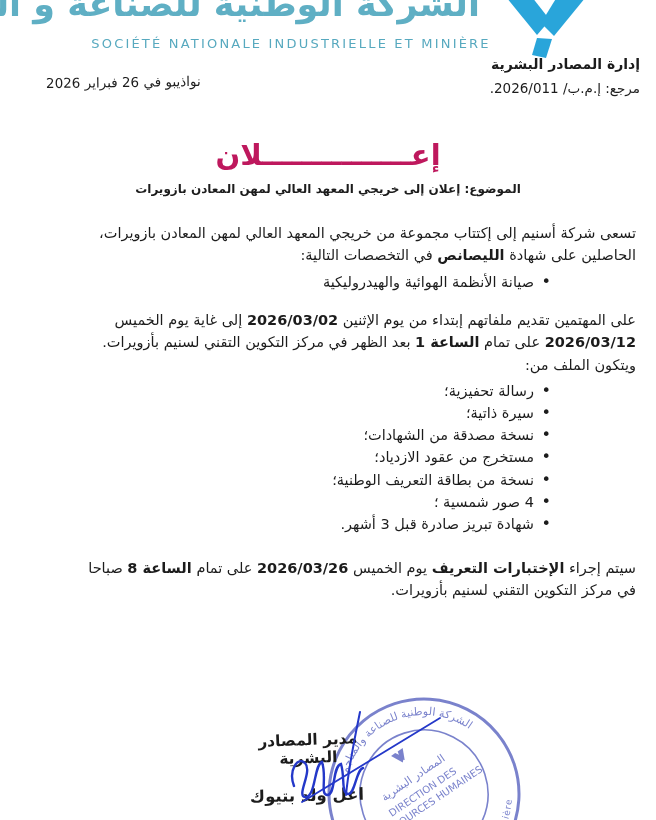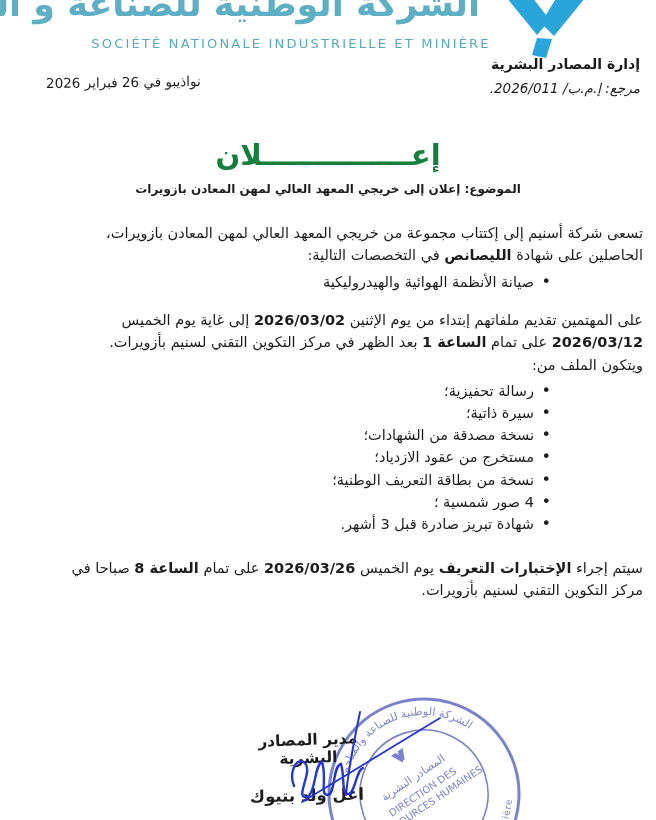--- a/index.html
+++ b/index.html
@@ -12,30 +12,30 @@
   .calligraphy{
     position:absolute;top:-16px;left:40px;width:440px;text-align:center;
     font-size:35px;font-weight:bold;color:#5fafc4;white-space:nowrap;direction:rtl;
   }
   .company-fr{
     position:absolute;top:36px;left:66px;width:450px;text-align:center;
     font-size:13px;letter-spacing:2.2px;color:#57a9bf;white-space:nowrap;
   }
   .logo{position:absolute;top:-8px;left:496px;}
   .dept{position:absolute;top:56px;right:16px;font-size:14px;font-weight:bold;direction:rtl;}
-  .ref{position:absolute;top:80px;right:16px;font-size:13.5px;direction:rtl;font-style:italic;}
+  .ref{position:absolute;top:80px;right:16px;font-size:13.5px;direction:rtl;}
   .place-date{position:absolute;top:74px;left:46px;font-size:13.5px;direction:rtl;transform:rotate(-0.8deg);}
   
   .doc-body{position:absolute;top:112px;left:0;width:656px;direction:rtl;}
   .title{
-    text-align:center;color:#15803d;font-size:29px;font-weight:bold;
+    text-align:center;color:#be185d;font-size:29px;font-weight:bold;
     margin:26px 0 10px 0;letter-spacing:0;
   }
   .subject{text-align:center;font-weight:bold;font-size:12px;margin:0 10px 26px 10px;}
-  .para{font-size:14.5px;line-height:1.55;margin:0 13px 0 70px;text-align:right;}
+  .para{font-size:14.5px;line-height:1.55;margin:0 20px 0 70px;text-align:right;}
   .para.tight{margin-bottom:0;}
   .blist{list-style:none;margin:4px 0 6px 0;padding:0 105px 0 0;font-size:14.5px;line-height:1.52;}
   .blist li{position:relative;padding-right:17px;}
   .blist li::before{content:"•";position:absolute;right:0;top:-1px;font-size:16px;}
   .gap-s{height:10px;}
   .gap-m{height:16px;}
   b{font-weight:bold;}
   
   .sig-title{
     position:absolute;top:731px;left:238px;width:140px;text-align:center;

